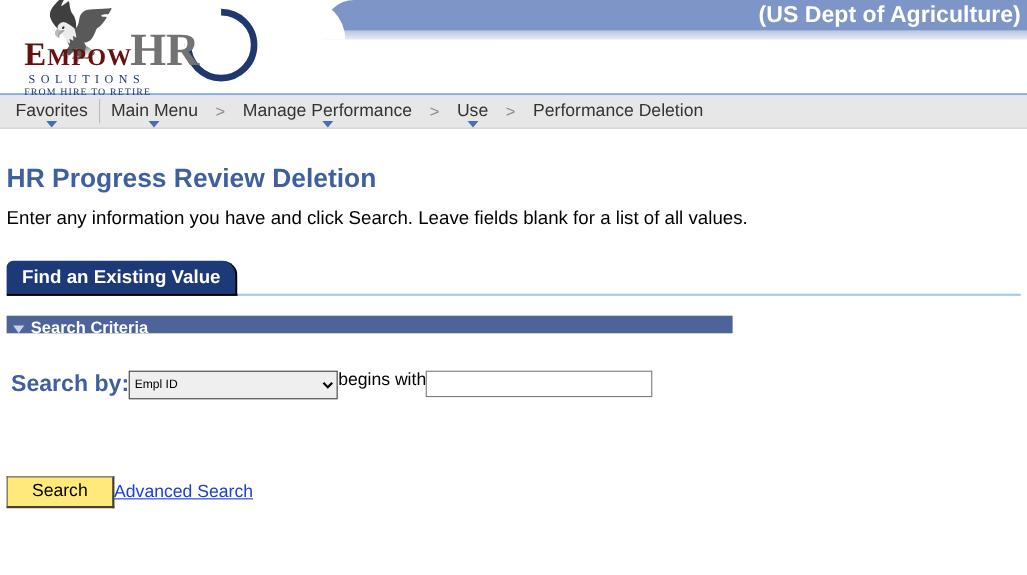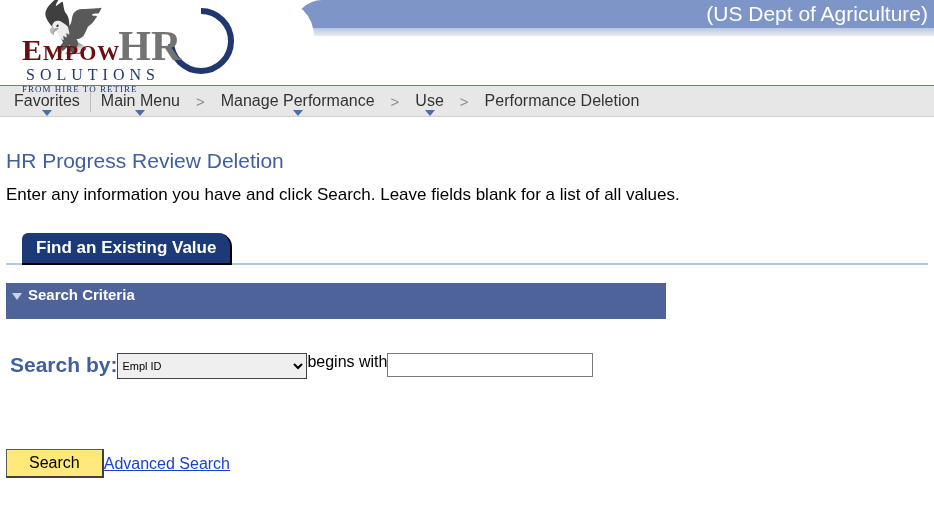--- a/index.html
+++ b/index.html
@@ -1,41 +1,41 @@
 <!DOCTYPE html>
 <html><head>
 <meta charset="utf-8">
 <style>
   html,body{margin:0;padding:0;font-family:Arial,Helvetica,sans-serif;font-size:15px;color:#000;background:#fff}
   body{width:934px;height:523px;position:relative;overflow:hidden}
   .hdr{position:relative;height:85px}
-  .banner{position:absolute;top:0;right:0;height:28px;width:640px;background:#7e96c7;border-top-left-radius:28px;border-bottom-left-radius:0;line-height:28px;text-align:right;padding-right:6px;box-sizing:border-box;color:#fff;font-weight:normal;font-size:21px}
+  .banner{position:absolute;top:0;right:0;height:28px;width:640px;background:#7e96c7;border-top-left-radius:28px;border-bottom-left-radius:0;line-height:28px;text-align:right;padding-right:6px;box-sizing:border-box;color:#fff;font-weight:bold;font-size:21px}
   .banner-strip{position:absolute;top:28px;right:0;height:8px;width:640px;background:linear-gradient(#b8c6e0,#e8edf5)}
   .banner-curve{position:absolute;top:0;left:258px;width:56px;height:36px;background:#fff;border-top-right-radius:40px}
   .logo{position:absolute;top:2px;left:18px}
   .logo .eagle{position:absolute;top:-2px;left:22px;font-size:54px;color:#d9dadd;filter:grayscale(1);line-height:1}
   .logo .ring{position:absolute;top:6px;left:150px;width:66px;height:66px;border:6px solid #20386f;border-radius:50%;box-sizing:border-box;background:transparent}
   .logo .ring-gap{position:absolute;top:6px;left:150px;width:33px;height:36px;background:#fff}
   .logo .txt{position:relative;top:20px;left:4px;font-family:'Times New Roman',serif}
   .logo .e{color:#6a0f10;font-size:30px;font-weight:bold;letter-spacing:1px}
   .logo .e small{font-size:22px}
   .logo .hr{color:#737373;font-size:42px;font-weight:bold;font-family:Liberation Serif, serif;position:relative;left:-2px}
-  .logo .sub{display:block;color:#20386f;font-size:16px;letter-spacing:5px;margin-top:-4px;margin-left:4px}
+  .logo .sub{display:block;color:#20386f;font-size:11px;letter-spacing:5px;margin-top:-4px;margin-left:4px}
   .logo .tag{display:block;color:#20386f;font-size:9px;letter-spacing:1px;margin-left:0;margin-top:0}
   .bc{height:30px;background:#e7e7e7;border-top:1px solid #3b82f6;border-bottom:1px solid #cfcfcf;display:flex;align-items:center;padding-left:4px;font-size:16px;color:#333}
   .bc .item{padding:0 10px;position:relative;cursor:pointer}
   .bc .item.drop::after{content:"";position:absolute;bottom:-6px;left:50%;transform:translateX(-50%);border-left:5px solid transparent;border-right:5px solid transparent;border-top:6px solid #4a6db0}
   .bc .sep-v{width:1px;height:22px;background:#bdbdbd}
   .bc .sep{color:#8c8c8c;padding:0 6px;font-size:15px}
   .content{padding:14px 6px 0 6px}
-  h1{color:#3f5f9e;font-size:21px;font-weight:normal;margin:18px 0 12px 0}
+  h1{color:#3f5f9e;font-size:24px;font-weight:bold;margin:18px 0 12px 0}
   .instr{font-size:17px;margin-bottom:28px}
   .tab-row{position:relative;height:30px;border-bottom:2px solid #a7cde3}
-  .tab{position:absolute;top:0;left:16px;height:30px;background:#1d3a78;color:#fff;font-weight:bold;font-size:17px;padding:0 14px;line-height:30px;border-top-left-radius:6px;border-top-right-radius:14px;border-bottom:2px solid #000;border-right:2px solid #000}
-  .crit-hdr{margin-top:18px;height:36px;width:660px;background:#4e6399;color:#fff;font-weight:bold;font-size:15px;line-height:24px;padding-left:6px;box-sizing:border-box}
+  .tab{position:absolute;top:0;left:0;height:30px;background:#1d3a78;color:#fff;font-weight:bold;font-size:17px;padding:0 14px;line-height:30px;border-top-left-radius:6px;border-top-right-radius:14px;border-bottom:2px solid #000;border-right:2px solid #000}
+  .crit-hdr{margin-top:18px;height:16px;width:660px;background:#4e6399;color:#fff;font-weight:bold;font-size:15px;line-height:24px;padding-left:6px;box-sizing:border-box}
   .crit-hdr .tri{display:inline-block;width:0;height:0;border-left:5px solid transparent;border-right:5px solid transparent;border-top:7px solid #c9d2e6;margin-right:6px;vertical-align:middle}
   .search-row{margin-top:34px;display:flex;align-items:flex-start;}
   .search-row .lbl{color:#3f5f9e;font-size:21px;font-weight:bold;margin-left:4px}
   .search-row select{height:26px;font-size:11px;width:190px;border:1px solid #444}
   .search-row .bw{font-size:16px}
   .search-row input[type=text]{height:22px;width:200px;border:1px solid #7a7a7a;font-size:15px;padding:0 2px}
   .actions{margin-top:70px;display:flex;align-items:center;}
   .btn{background:#ffe97a;border:1px solid #5a5a5a;border-right:2px solid #404040;border-bottom:2px solid #404040;padding:4px 22px;font-size:16px;cursor:pointer;font-family:inherit}
   .adv{color:#1b3fd1;text-decoration:underline;font-size:16px;cursor:pointer}
 </style>

